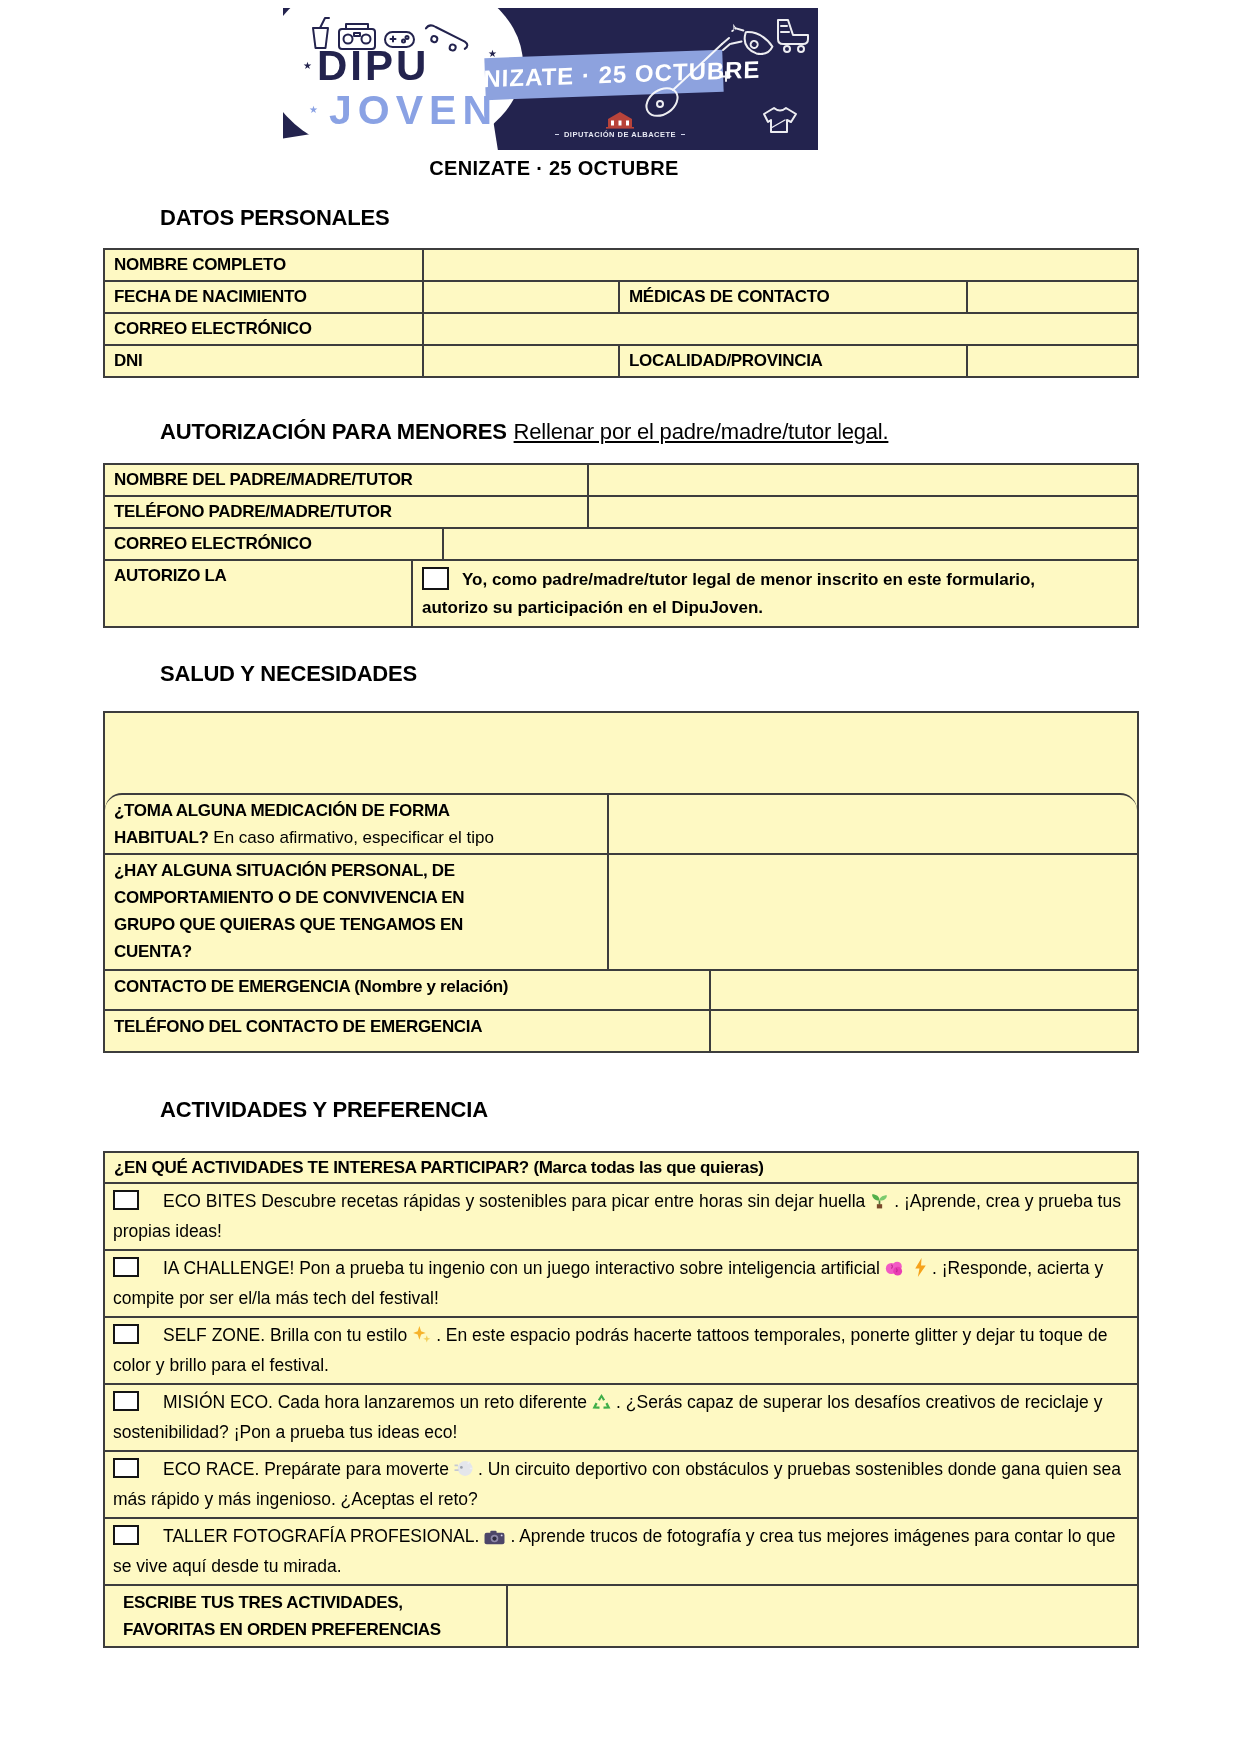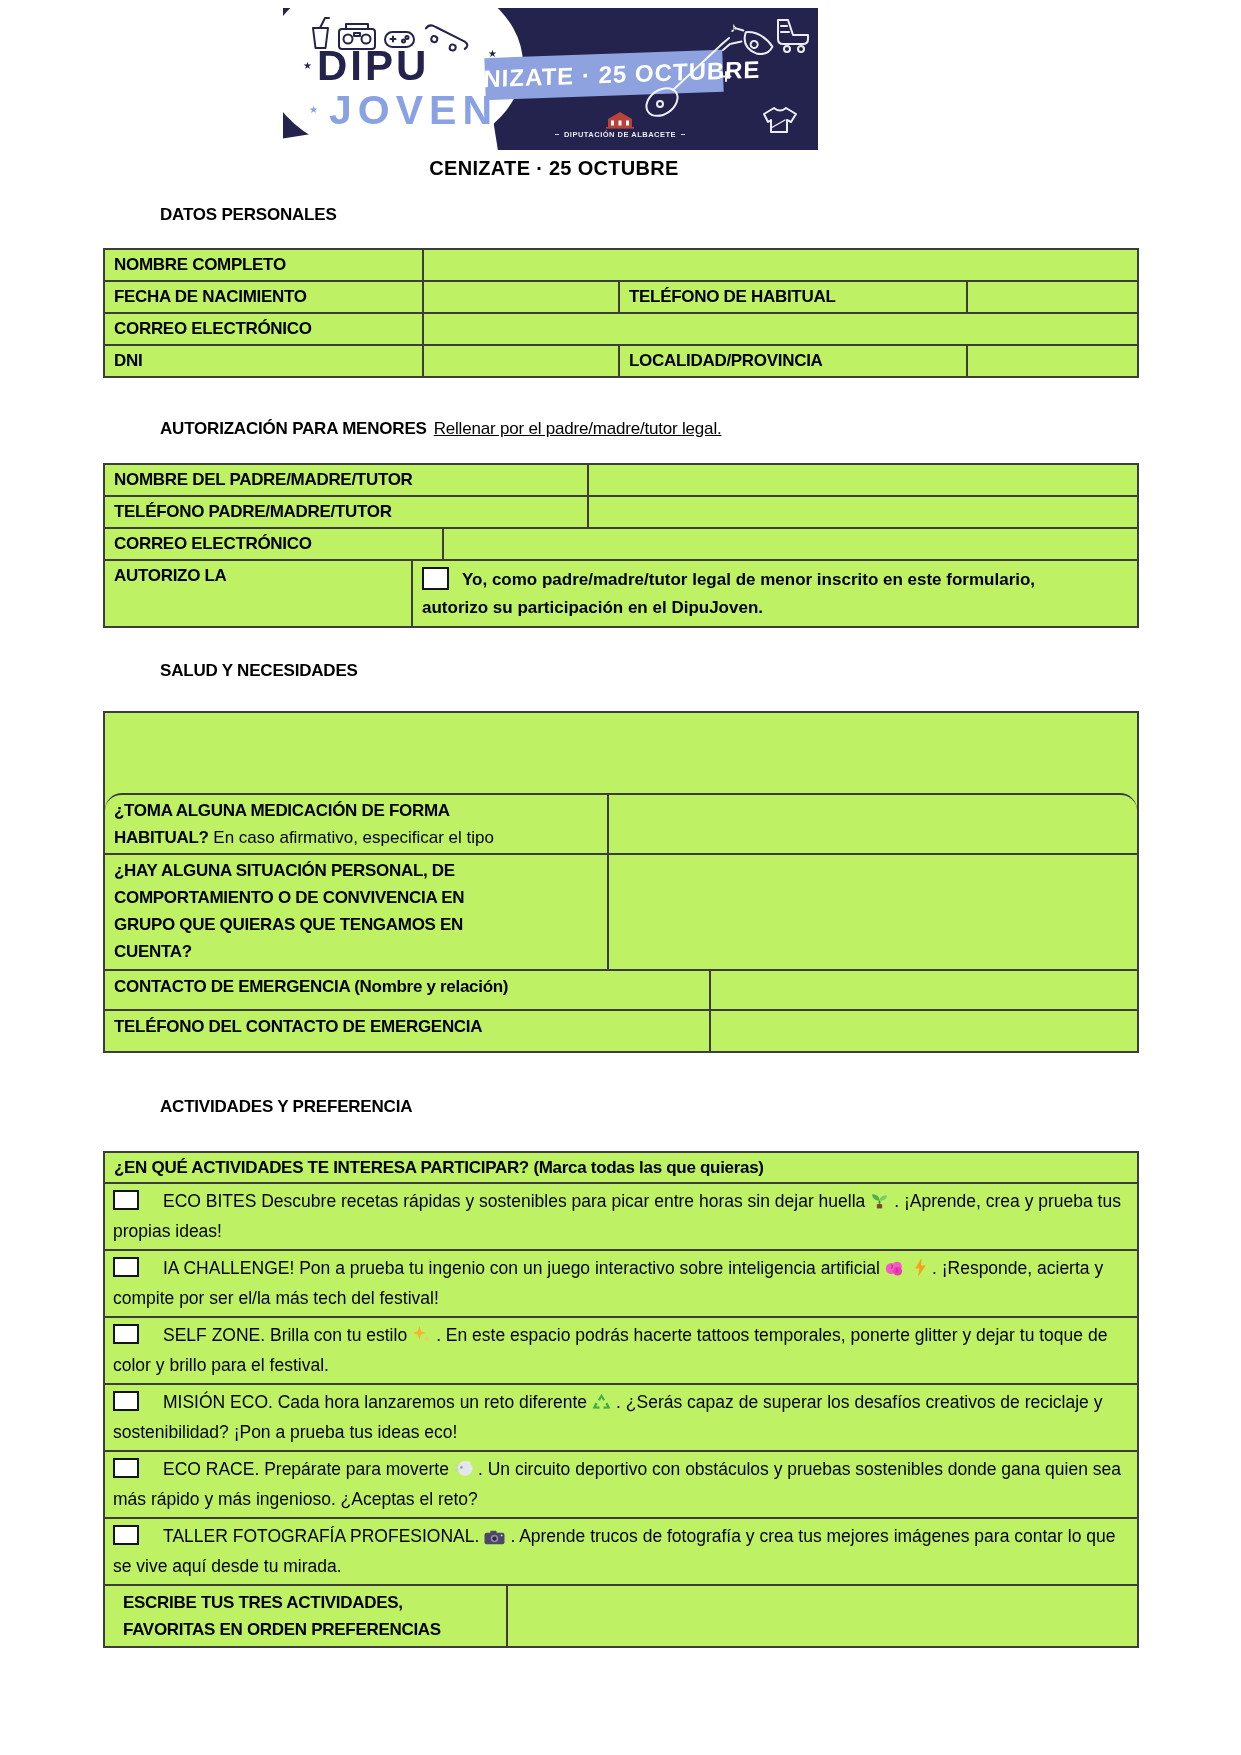--- a/index.html
+++ b/index.html
@@ -48,25 +48,25 @@
   .org-name .txt {
     color:#e8eaf4; font-size:7.5px; font-weight:bold; letter-spacing:0.5px; white-space:nowrap;
   }
   .org-line { display:inline-block; width:16px; height:0; border-top:1px solid #cfd4ea; }
 
   
   .title {
     position:absolute; top:157px; left:0; width:1108px; text-align:center;
     font-size:20px; font-weight:bold; letter-spacing:0.3px;
   }
-  .sec-h { position:absolute; left:160px; font-size:17px; font-weight:bold; letter-spacing:-0.2px; }
+  .sec-h { position:absolute; left:160px; font-size:22px; font-weight:bold; letter-spacing:-0.2px; }
   .sec-h .note { font-weight:normal; margin-left:7px;text-decoration:underline; }
 
   
-  .tbl { position:absolute; left:103px; width:1036px; border:2px solid #3d3d3d; background:#bef264; }
+  .tbl { position:absolute; left:103px; width:1036px; border:2px solid #3d3d3d; background:#fef9c3; }
   .row { display:flex; border-top:2px solid #3d3d3d; align-items:stretch; }
   .row:first-child { border-top:none; }
   .cell { padding:4px 9px; font-size:17px; line-height:22px; }
   .cell + .cell { border-left:2px solid #3d3d3d; }
   .lbl { font-weight:bold; letter-spacing:-0.3px; }
   .cflex { flex:1 1 auto; }
   .pre-line { white-space:pre-line; }
 
   .t1 .row { min-height:30px; }
   .t1 .c1 { width:317px; } .t1 .c2 { width:196px; } .t1 .c3 { width:348px; }
@@ -197,21 +197,21 @@
   <div class="sec-h" style="top:205px;">DATOS PERSONALES</div>
 
   <div class="tbl t1" style="top:248px;">
     <div class="row">
       <div class="cell lbl c1">NOMBRE COMPLETO</div>
       <div class="cell cflex"></div>
     </div>
     <div class="row">
       <div class="cell lbl c1">FECHA DE NACIMIENTO</div>
       <div class="cell c2"></div>
-      <div class="cell lbl c3">TELÉFONO DE HABITUAL</div>
+      <div class="cell lbl c3">MÉDICAS DE CONTACTO</div>
       <div class="cell cflex"></div>
     </div>
     <div class="row">
       <div class="cell lbl c1">CORREO ELECTRÓNICO</div>
       <div class="cell cflex"></div>
     </div>
     <div class="row">
       <div class="cell lbl c1">DNI</div>
       <div class="cell c2"></div>
       <div class="cell lbl c3">LOCALIDAD/PROVINCIA</div>

